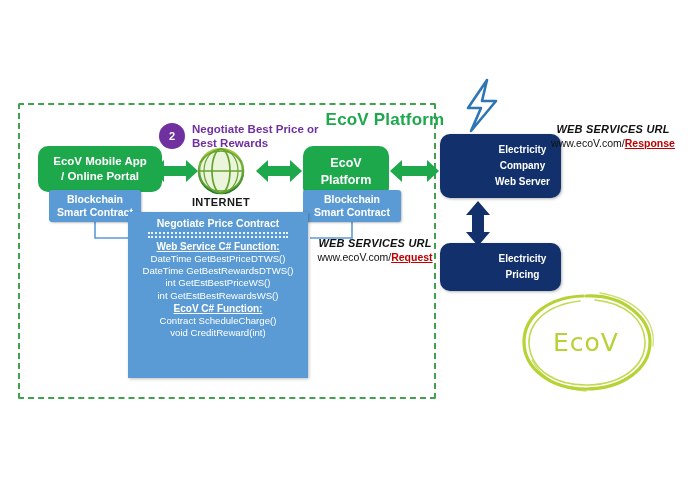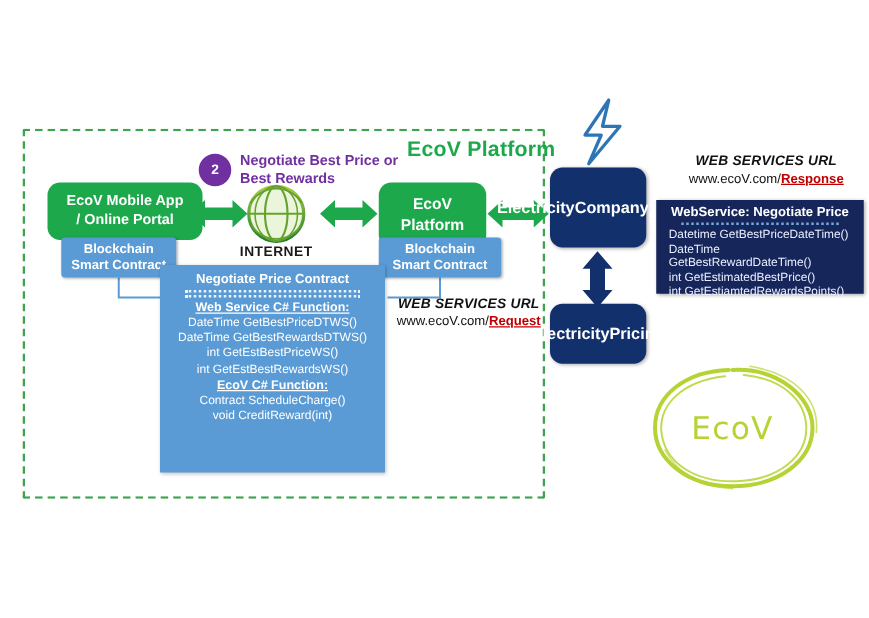--- a/index.html
+++ b/index.html
@@ -35,23 +35,24 @@
     display:flex;flex-direction:column;align-items:center;justify-content:center;
     font-weight:bold;font-size:10.5px;line-height:13px;text-align:center;
     box-shadow:1px 1px 2px rgba(0,0,0,.25);
   }
   #blockchain-left{left:49px;top:190px;width:92px;height:32px;}
   #blockchain-right{left:303px;top:190px;width:98px;height:32px;}
 
   
   .navy-box{
     background:#12306B;color:#ffffff;border-radius:10px;
-    display:flex;align-items:center;justify-content:center;
-    font-weight:bold;font-size:13px;line-height:16px;text-align:center;
+    display:flex;flex-direction:column;align-items:center;justify-content:center;
+    font-weight:bold;font-size:10px;line-height:16px;text-align:center;
     box-shadow:1px 1px 3px rgba(0,0,0,.3);
+    padding-left:44px;
   }
   #web-server-box{left:440px;top:134px;width:77px;height:64px;}
   #pricing-box{left:440px;top:243px;width:77px;height:48px;}
 
   
   #webservice-panel{
     left:525px;top:160px;width:166px;height:75px;background:#16265B;
     color:#ffffff;box-shadow:1px 1px 3px rgba(0,0,0,.35);
     padding:4px 2px 2px 2px;box-sizing:border-box;
   }
@@ -213,28 +214,20 @@
     <div class="c-sub">Web Service C# Function:</div>
     <div class="c-item">DateTime GetBestPriceDTWS()</div>
     <div class="c-item">DateTime GetBestRewardsDTWS()</div>
     <div class="c-item">int GetEstBestPriceWS()</div>
     <div class="c-item">int GetEstBestRewardsWS()</div>
     <div class="c-sub">EcoV C# Function:</div>
     <div class="c-item">Contract ScheduleCharge()</div>
     <div class="c-item">void CreditReward(int)</div>
   </div>
 
-  <div class="abs" id="webservice-panel">
-    <div class="ws-title">WebService: Negotiate Price</div>
-    <div class="ws-rule"></div>
-    <div class="ws-item">Datetime GetBestPriceDateTime()</div>
-    <div class="ws-item">DateTime GetBestRewardDateTime()</div>
-    <div class="ws-item">int GetEstimatedBestPrice()</div>
-    <div class="ws-item">int GetEstiamtedRewardsPoints()</div>
-  </div>
 
   <div class="abs ws-url" id="ws-url-request">
     <div class="hdr">WEB SERVICES URL</div>
     <div class="link"><span>www.ecoV.com/</span><u>Request</u></div>
   </div>
 
   <div class="abs ws-url" id="ws-url-response">
     <div class="hdr">WEB SERVICES URL</div>
     <div class="link"><span>www.ecoV.com/</span><u>Response</u></div>
   </div>

